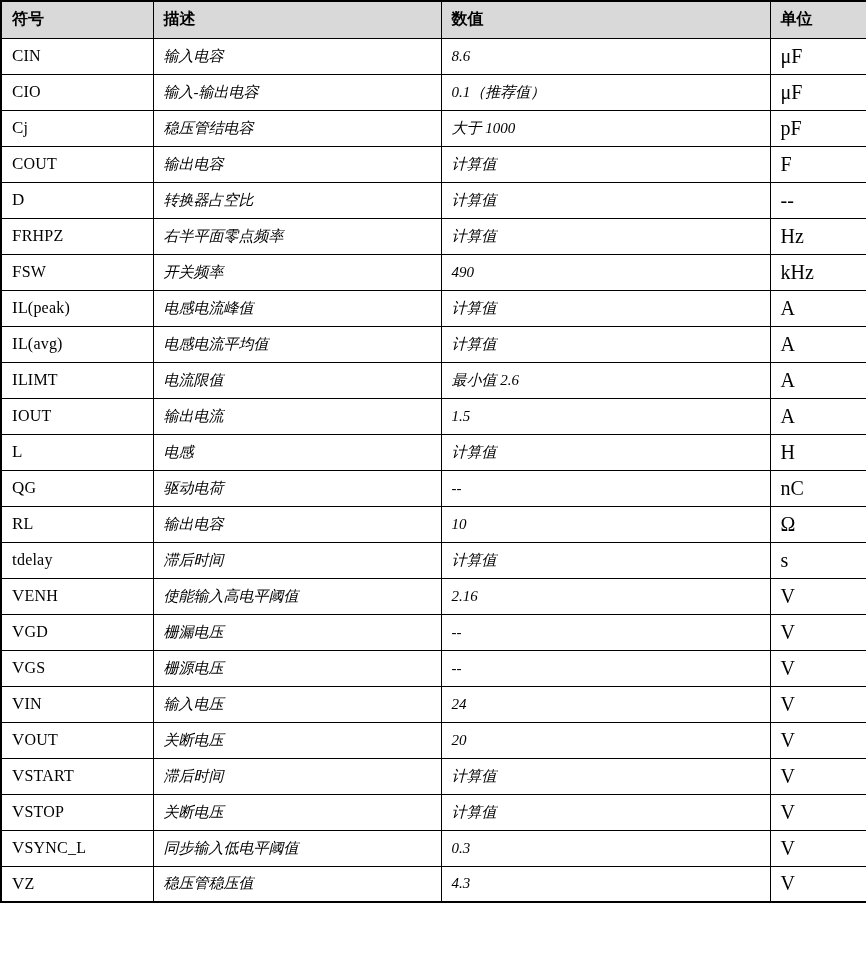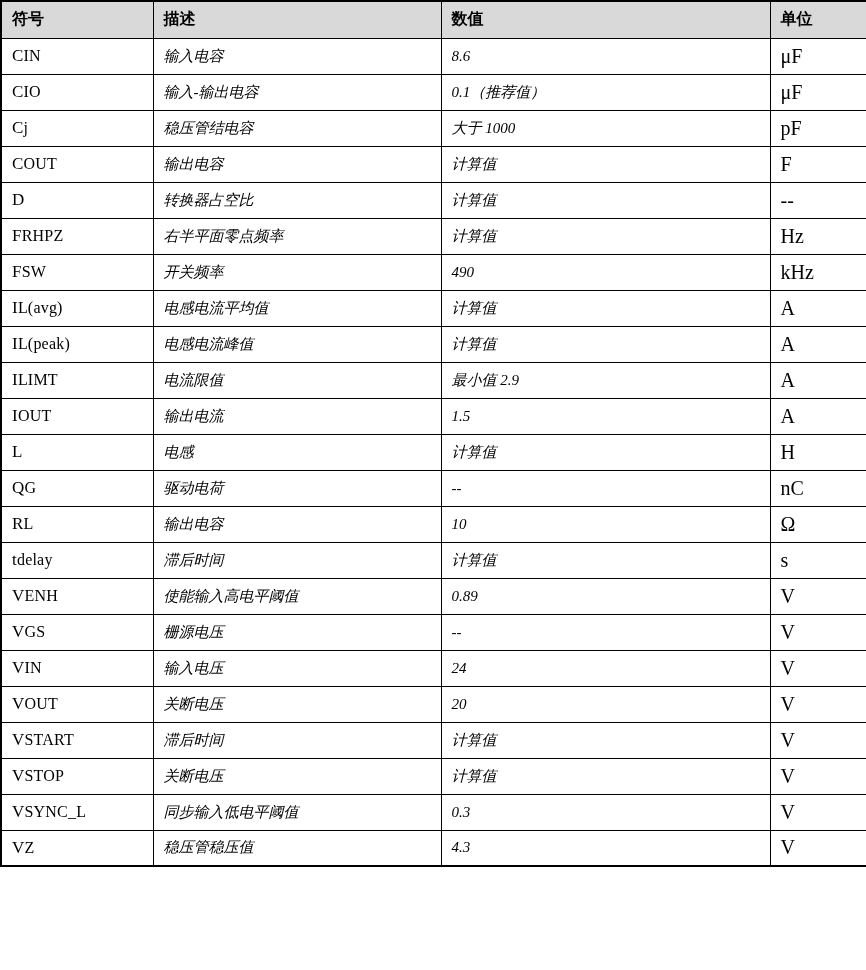--- a/index.html
+++ b/index.html
@@ -138,42 +138,42 @@
     <td class="symbol-cell">
       <span class="sym-base">F</span><span class="sym-sub">SW</span>
     </td>
     <td class="desc-cell">开关频率</td>
     <td class="value-cell">490</td>
     <td class="unit-cell">kHz</td>
   </tr>
 
   <tr>
     <td class="symbol-cell">
+      <span class="sym-base">I</span><span class="sym-sub">L(peak)</span>
+    </td>
+    <td class="desc-cell">电感电流峰值</td>
+    <td class="value-cell">计算值</td>
+    <td class="unit-cell">A</td>
+  </tr>
+
+  <tr>
+    <td class="symbol-cell">
       <span class="sym-base">I</span><span class="sym-sub">L(avg)</span>
     </td>
     <td class="desc-cell">电感电流平均值</td>
     <td class="value-cell">计算值</td>
     <td class="unit-cell">A</td>
   </tr>
 
   <tr>
     <td class="symbol-cell">
-      <span class="sym-base">I</span><span class="sym-sub">L(peak)</span>
-    </td>
-    <td class="desc-cell">电感电流峰值</td>
-    <td class="value-cell">计算值</td>
-    <td class="unit-cell">A</td>
-  </tr>
-
-  <tr>
-    <td class="symbol-cell">
       <span class="sym-base">I</span><span class="sym-sub">LIMT</span>
     </td>
     <td class="desc-cell">电流限值</td>
-    <td class="value-cell">最小值 2.9</td>
+    <td class="value-cell">最小值 2.6</td>
     <td class="unit-cell">A</td>
   </tr>
 
   <tr>
     <td class="symbol-cell">
       <span class="sym-base">I</span><span class="sym-sub">OUT</span>
     </td>
     <td class="desc-cell">输出电流</td>
     <td class="value-cell">1.5</td>
     <td class="unit-cell">A</td>
@@ -213,25 +213,33 @@
     <td class="desc-cell">滞后时间</td>
     <td class="value-cell">计算值</td>
     <td class="unit-cell">s</td>
   </tr>
 
   <tr>
     <td class="symbol-cell">
       <span class="sym-base">V</span><span class="sym-sub">ENH</span>
     </td>
     <td class="desc-cell">使能输入高电平阈值</td>
-    <td class="value-cell">0.89</td>
-    <td class="unit-cell">V</td>
-  </tr>
-
-
+    <td class="value-cell">2.16</td>
+    <td class="unit-cell">V</td>
+  </tr>
+
+
+  <tr>
+    <td class="symbol-cell">
+      <span class="sym-base">V</span><span class="sym-sub">GD</span>
+    </td>
+    <td class="desc-cell">栅漏电压</td>
+    <td class="value-cell">--</td>
+    <td class="unit-cell">V</td>
+  </tr>
 
   <tr>
     <td class="symbol-cell">
       <span class="sym-base">V</span><span class="sym-sub">GS</span>
     </td>
     <td class="desc-cell">栅源电压</td>
     <td class="value-cell">--</td>
     <td class="unit-cell">V</td>
   </tr>
 

